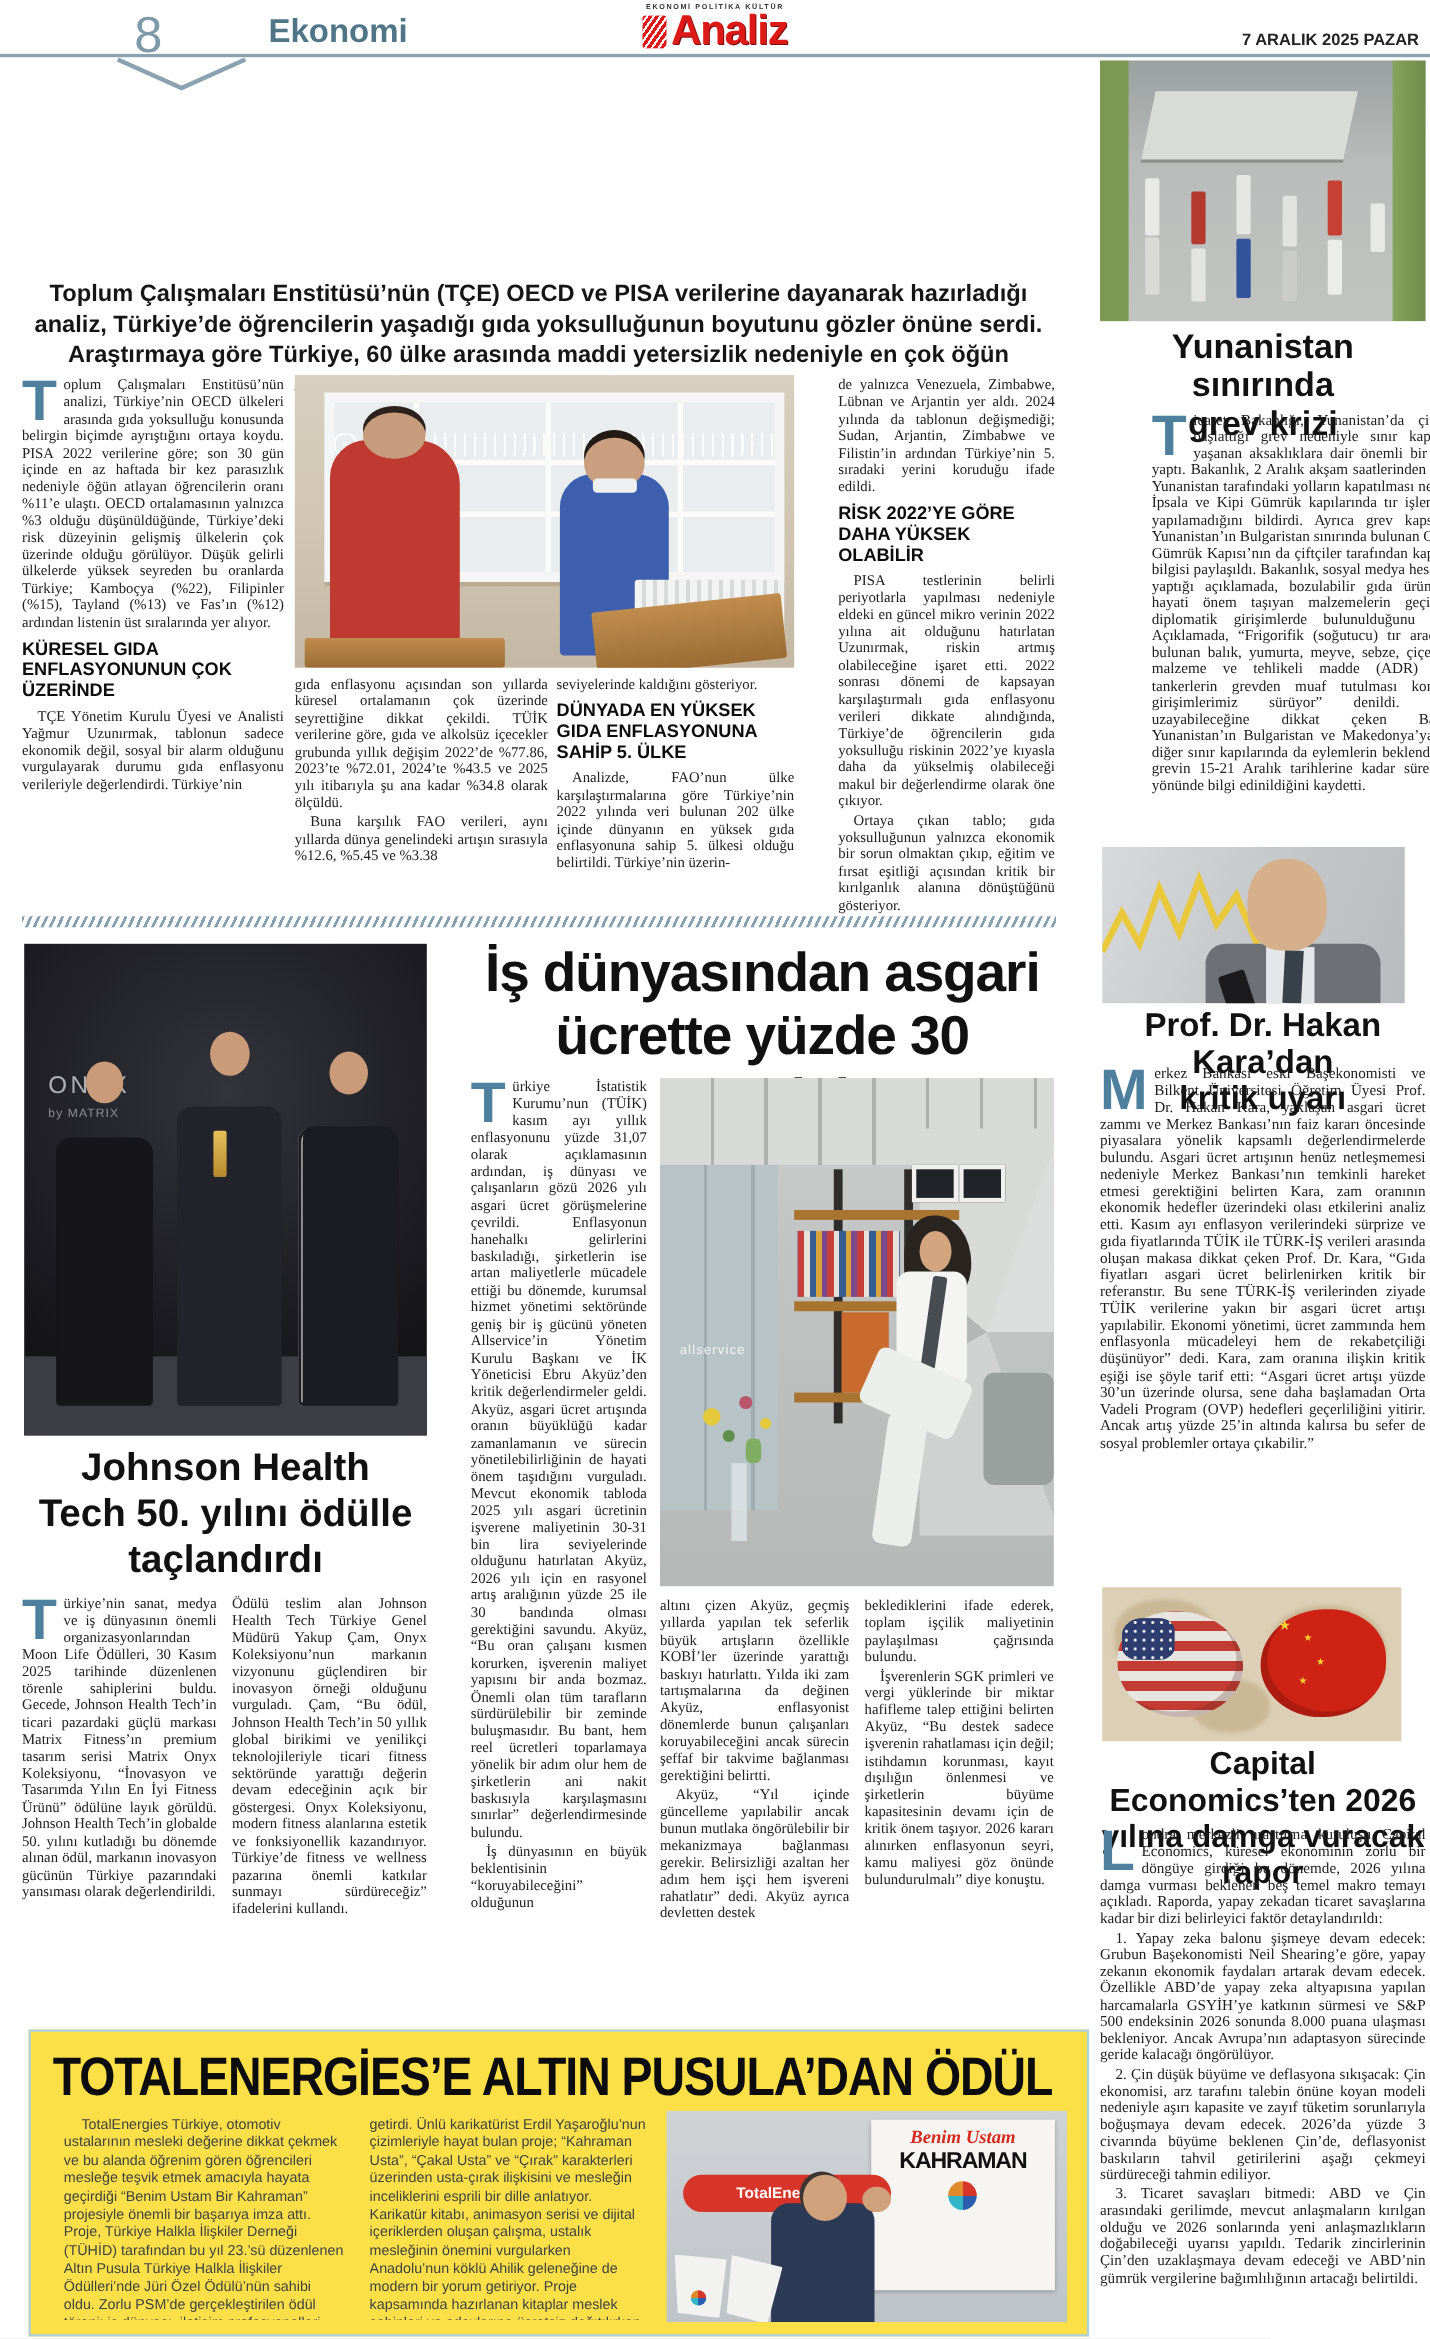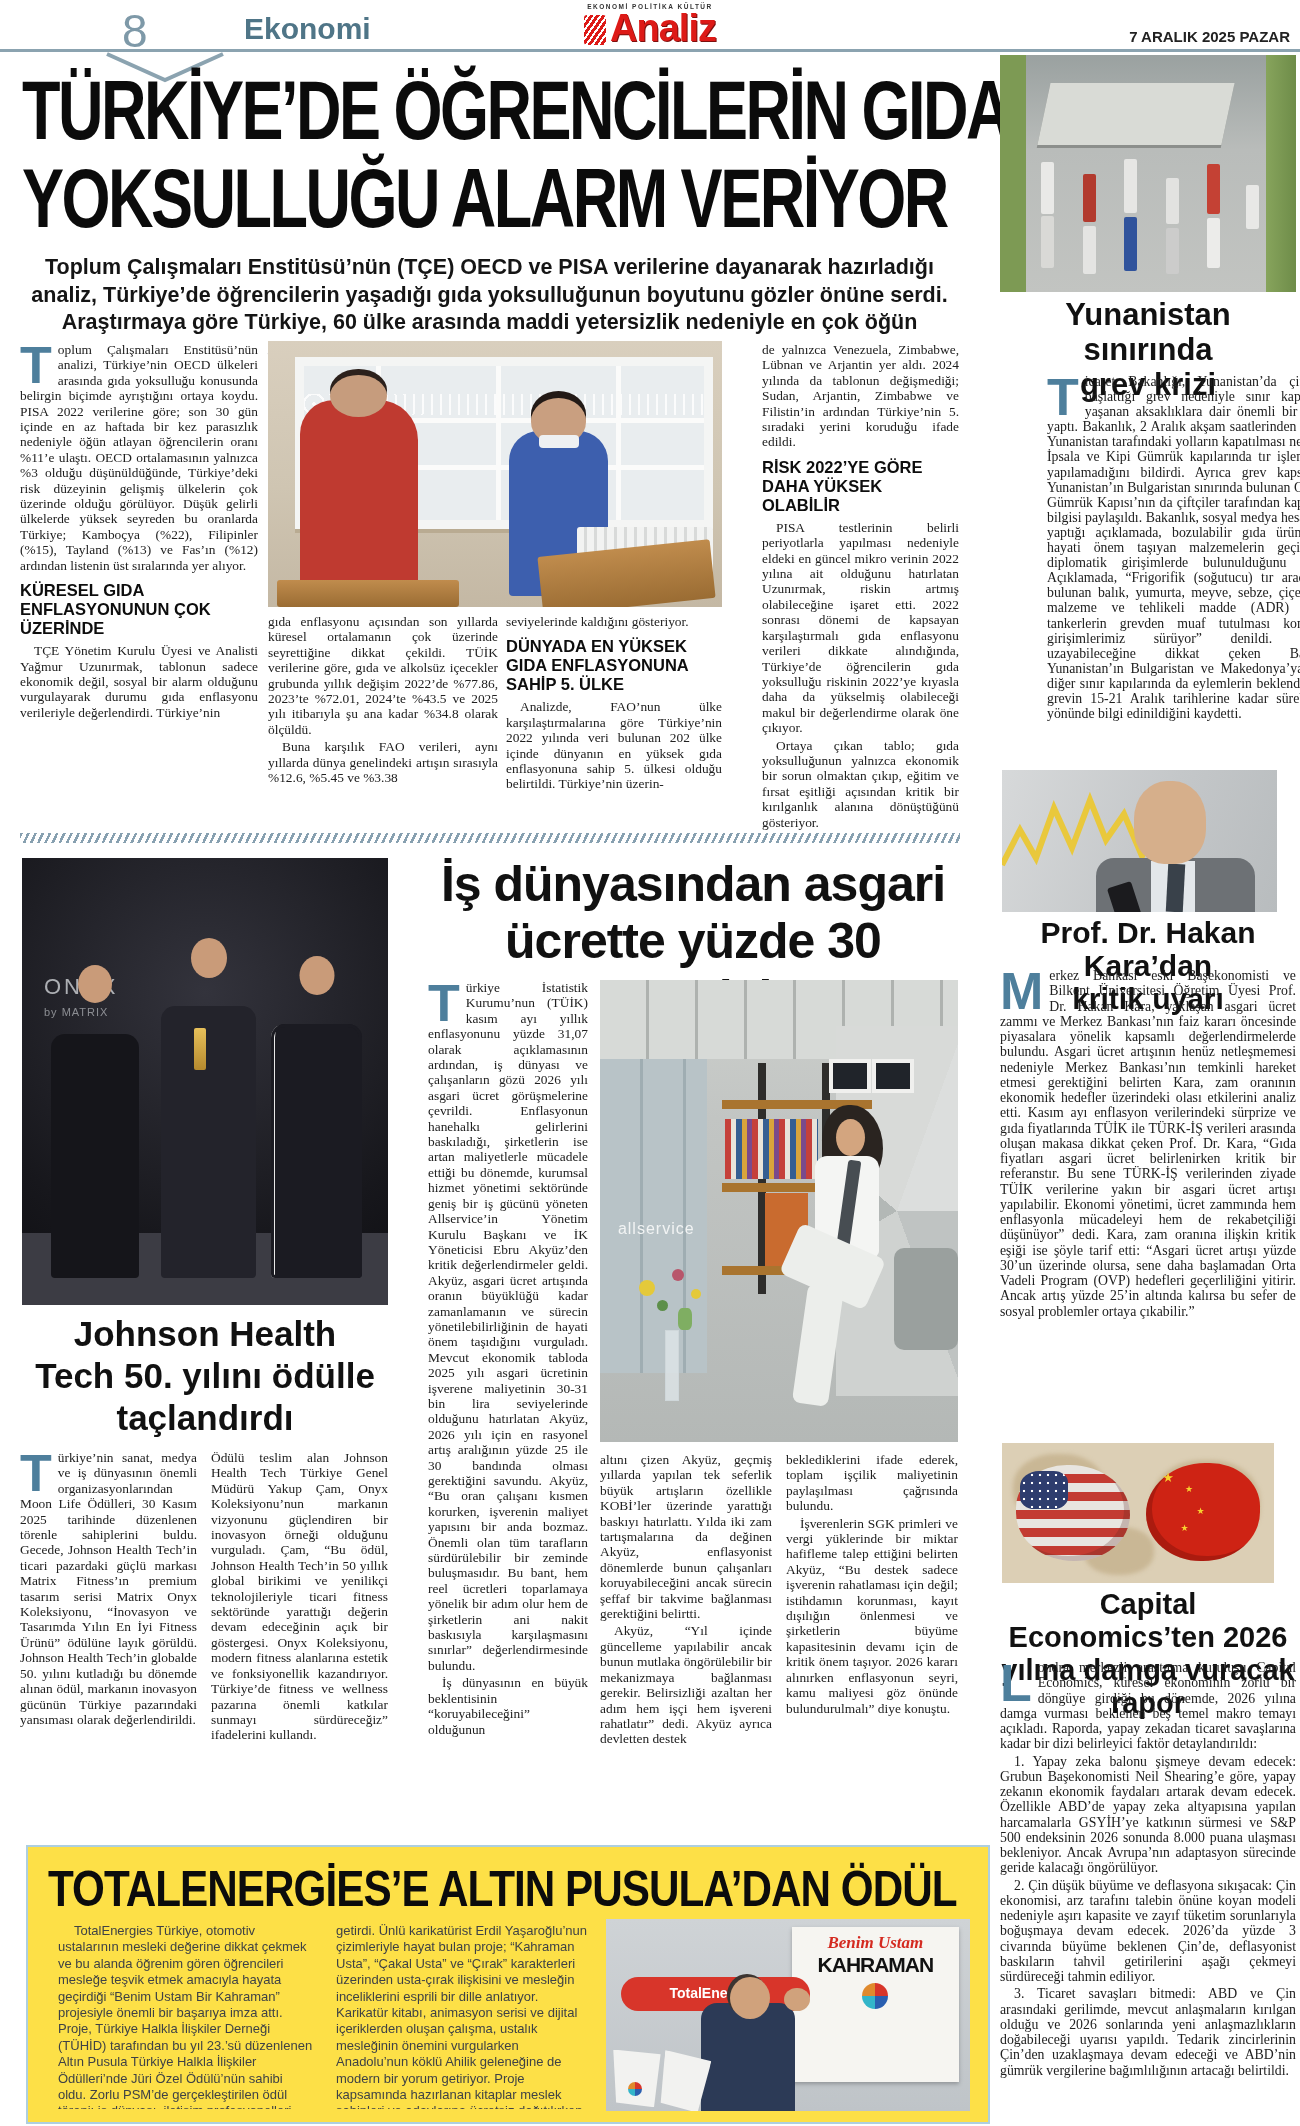--- a/index.html
+++ b/index.html
@@ -58,21 +58,21 @@
   .person .p-head{position:absolute;left:50%;transform:translateX(-50%);top:0;background:#c99b79;border-radius:50%;}
   .person .p-body{position:absolute;left:0;bottom:0;width:100%;border-radius:14px 14px 4px 4px;}
   .award{position:absolute;background:linear-gradient(180deg,#e7c05a,#b68a2e);border-radius:2px;}
   .ph-office{background:linear-gradient(180deg,#cdd0cd 0%,#c2c5c3 30%,#b4b8b6 100%);}
   .ph-office .ceiling{position:absolute;top:0;left:0;width:100%;height:17%;
       background:repeating-linear-gradient(90deg,#d7dad7 0 46px,#aeb2af 46px 49px),#d2d5d2;}
   .ph-office .geo{position:absolute;right:0;top:10%;width:34%;height:80%;
       background:conic-gradient(from 20deg,#dcdedd 0 70deg,#bfc3c2 70deg 140deg,#cfd2d0 140deg 220deg,#b3b8b6 220deg 290deg,#d8dad8 290deg 360deg);}
   .ph-office .glass{position:absolute;left:0;top:17%;width:30%;height:68%;background:#b8c3c7;
       background-image:repeating-linear-gradient(90deg,transparent 0 40px,#9fadb2 40px 43px);}
-  .ph-office .glass-sign{position:absolute;left:5%;top:52%;font-family:"Liberation Sans",sans-serif;font-size:16px;color:#f2f4f4;letter-spacing:1px;}
+  .ph-office .glass-sign{position:absolute;left:5%;top:52%;font-family:"Liberation Sans",sans-serif;font-size:12px;color:#f2f4f4;letter-spacing:1px;}
   .ph-office .shelfpost{position:absolute;width:8px;background:#2e2d2b;}
   .ph-office .shelf{position:absolute;height:9px;background:#a9742f;}
   .ph-office .books{position:absolute;background:repeating-linear-gradient(90deg,#c5403a 0 6px,#e8e3da 6px 11px,#355e92 11px 17px,#d9a43c 17px 22px,#7a4a8c 22px 27px);}
   .ph-office .frame{position:absolute;background:#20242a;border:4px solid #f0f0ee;}
   .ph-office .woman-hair{position:absolute;background:#2a2420;border-radius:45% 55% 50% 50%;}
   .ph-office .woman-face{position:absolute;background:#d3a57f;border-radius:50%;}
   .ph-office .woman-shirt{position:absolute;background:#f4f5f3;border-radius:12px 12px 6px 6px;}
   .ph-office .woman-tie{position:absolute;background:#474d52;border-radius:3px;transform:rotate(8deg);}
   .ph-office .woman-pants{position:absolute;background:#eceeeb;border-radius:8px;transform:rotate(24deg);}
   .ph-office .cabinet{position:absolute;background:#c96b2f;}
@@ -122,26 +122,20 @@
     <div class="logo-tag">EKONOMİ POLİTİKA KÜLTÜR</div>
     <div><span class="logo-icon"></span><span class="logo-name">Analiz</span></div>
   </div>
   <div class="abs date-label" style="right:10px;top:28px;">7 ARALIK 2025 PAZAR</div>
   <div class="abs header-rule" style="left:0;top:49px;width:1300px;"></div>
   <svg class="abs" style="left:105px;top:52px;" width="120" height="34">
     <polygon points="0,0 60,26 120,0 60,34" fill="#ffffff"></polygon>
     <polyline points="2,2 60,28 118,2" fill="none" stroke="#8ba3b0" stroke-width="4"></polyline>
   </svg>
 
-  <div class="abs" style="left:22px;top:66px;">
-    <div class="main-headline">
-      <span>TÜRKİYE’DE ÖĞRENCİLERİN GIDA</span><br>
-      <span>YOKSULLUĞU ALARM VERİYOR</span>
-    </div>
-  </div>
   <div class="abs deck" style="left:22px;top:254px;width:935px;">Toplum Çalışmaları Enstitüsü’nün (TÇE) OECD ve PISA verilerine dayanarak hazırladığı analiz, Türkiye’de öğrencilerin yaşadığı gıda yoksulluğunun boyutunu gözler önüne serdi. Araştırmaya göre Türkiye, 60 ülke arasında maddi yetersizlik nedeniyle en çok öğün atlayan öğrenciye sahip 5. ülke konumunda</div>
 
   <div class="abs col" style="left:20px;top:342px;width:238px;height:500px;">
     <p class="lead-p dropcap">Toplum Çalışmaları Enstitüsü’nün analizi, Türkiye’nin OECD ülkeleri arasında gıda yoksulluğu konusunda belirgin biçimde ayrıştığını ortaya koydu. PISA 2022 verilerine göre; son 30 gün içinde en az haftada bir kez parasızlık nedeniyle öğün atlayan öğrencilerin oranı %11’e ulaştı. OECD ortalamasının yalnızca %3 olduğu düşünüldüğünde, Türkiye’deki risk düzeyinin gelişmiş ülkelerin çok üzerinde olduğu görülüyor. Düşük gelirli ülkelerde yüksek seyreden bu oranlarda Türkiye; Kamboçya (%22), Filipinler (%15), Tayland (%13) ve Fas’ın (%12) ardından listenin üst sıralarında yer alıyor.</p>
     <div class="subhead">KÜRESEL GIDA ENFLASYONUNUN ÇOK ÜZERİNDE</div>
     <p>TÇE Yönetim Kurulu Üyesi ve Analisti Yağmur Uzunırmak, tablonun sadece ekonomik değil, sosyal bir alarm olduğunu vurgulayarak durumu gıda enflasyonu verileriyle değerlendirdi. Türkiye’nin</p>
   </div>
 
   <div class="photo ph-kids" style="left:268px;top:341px;width:454px;height:266px;">
     <div class="window">

